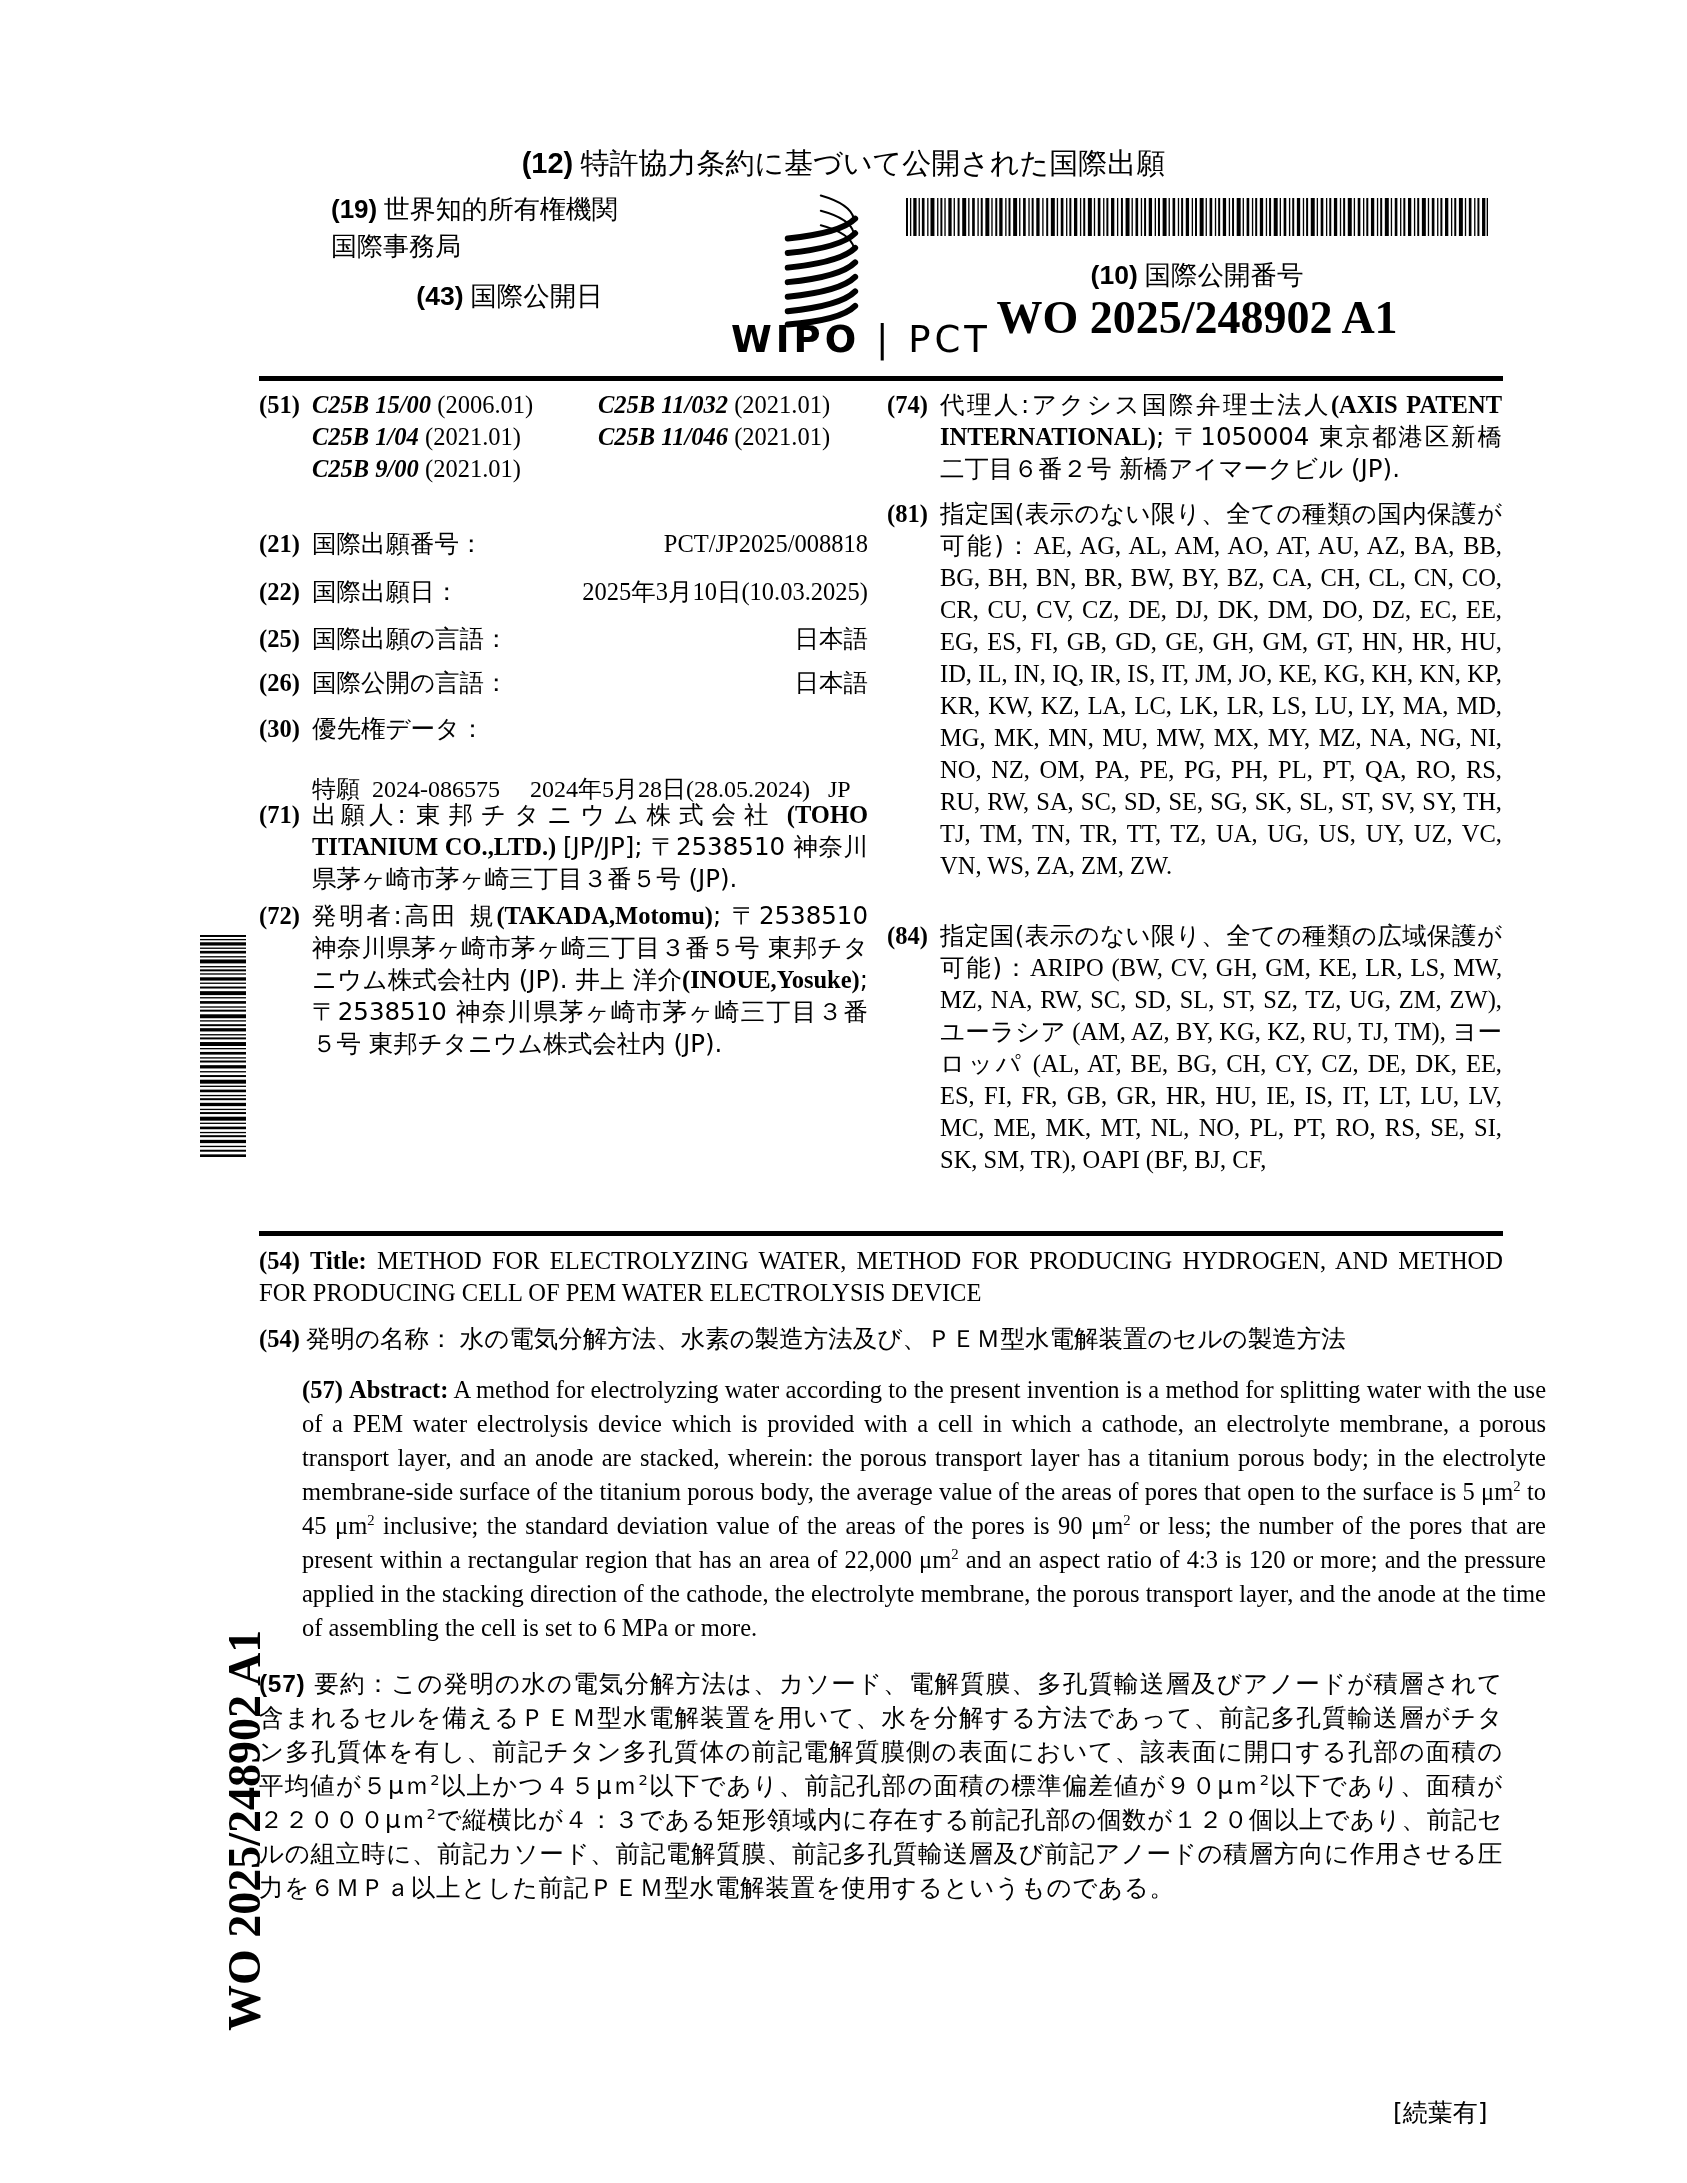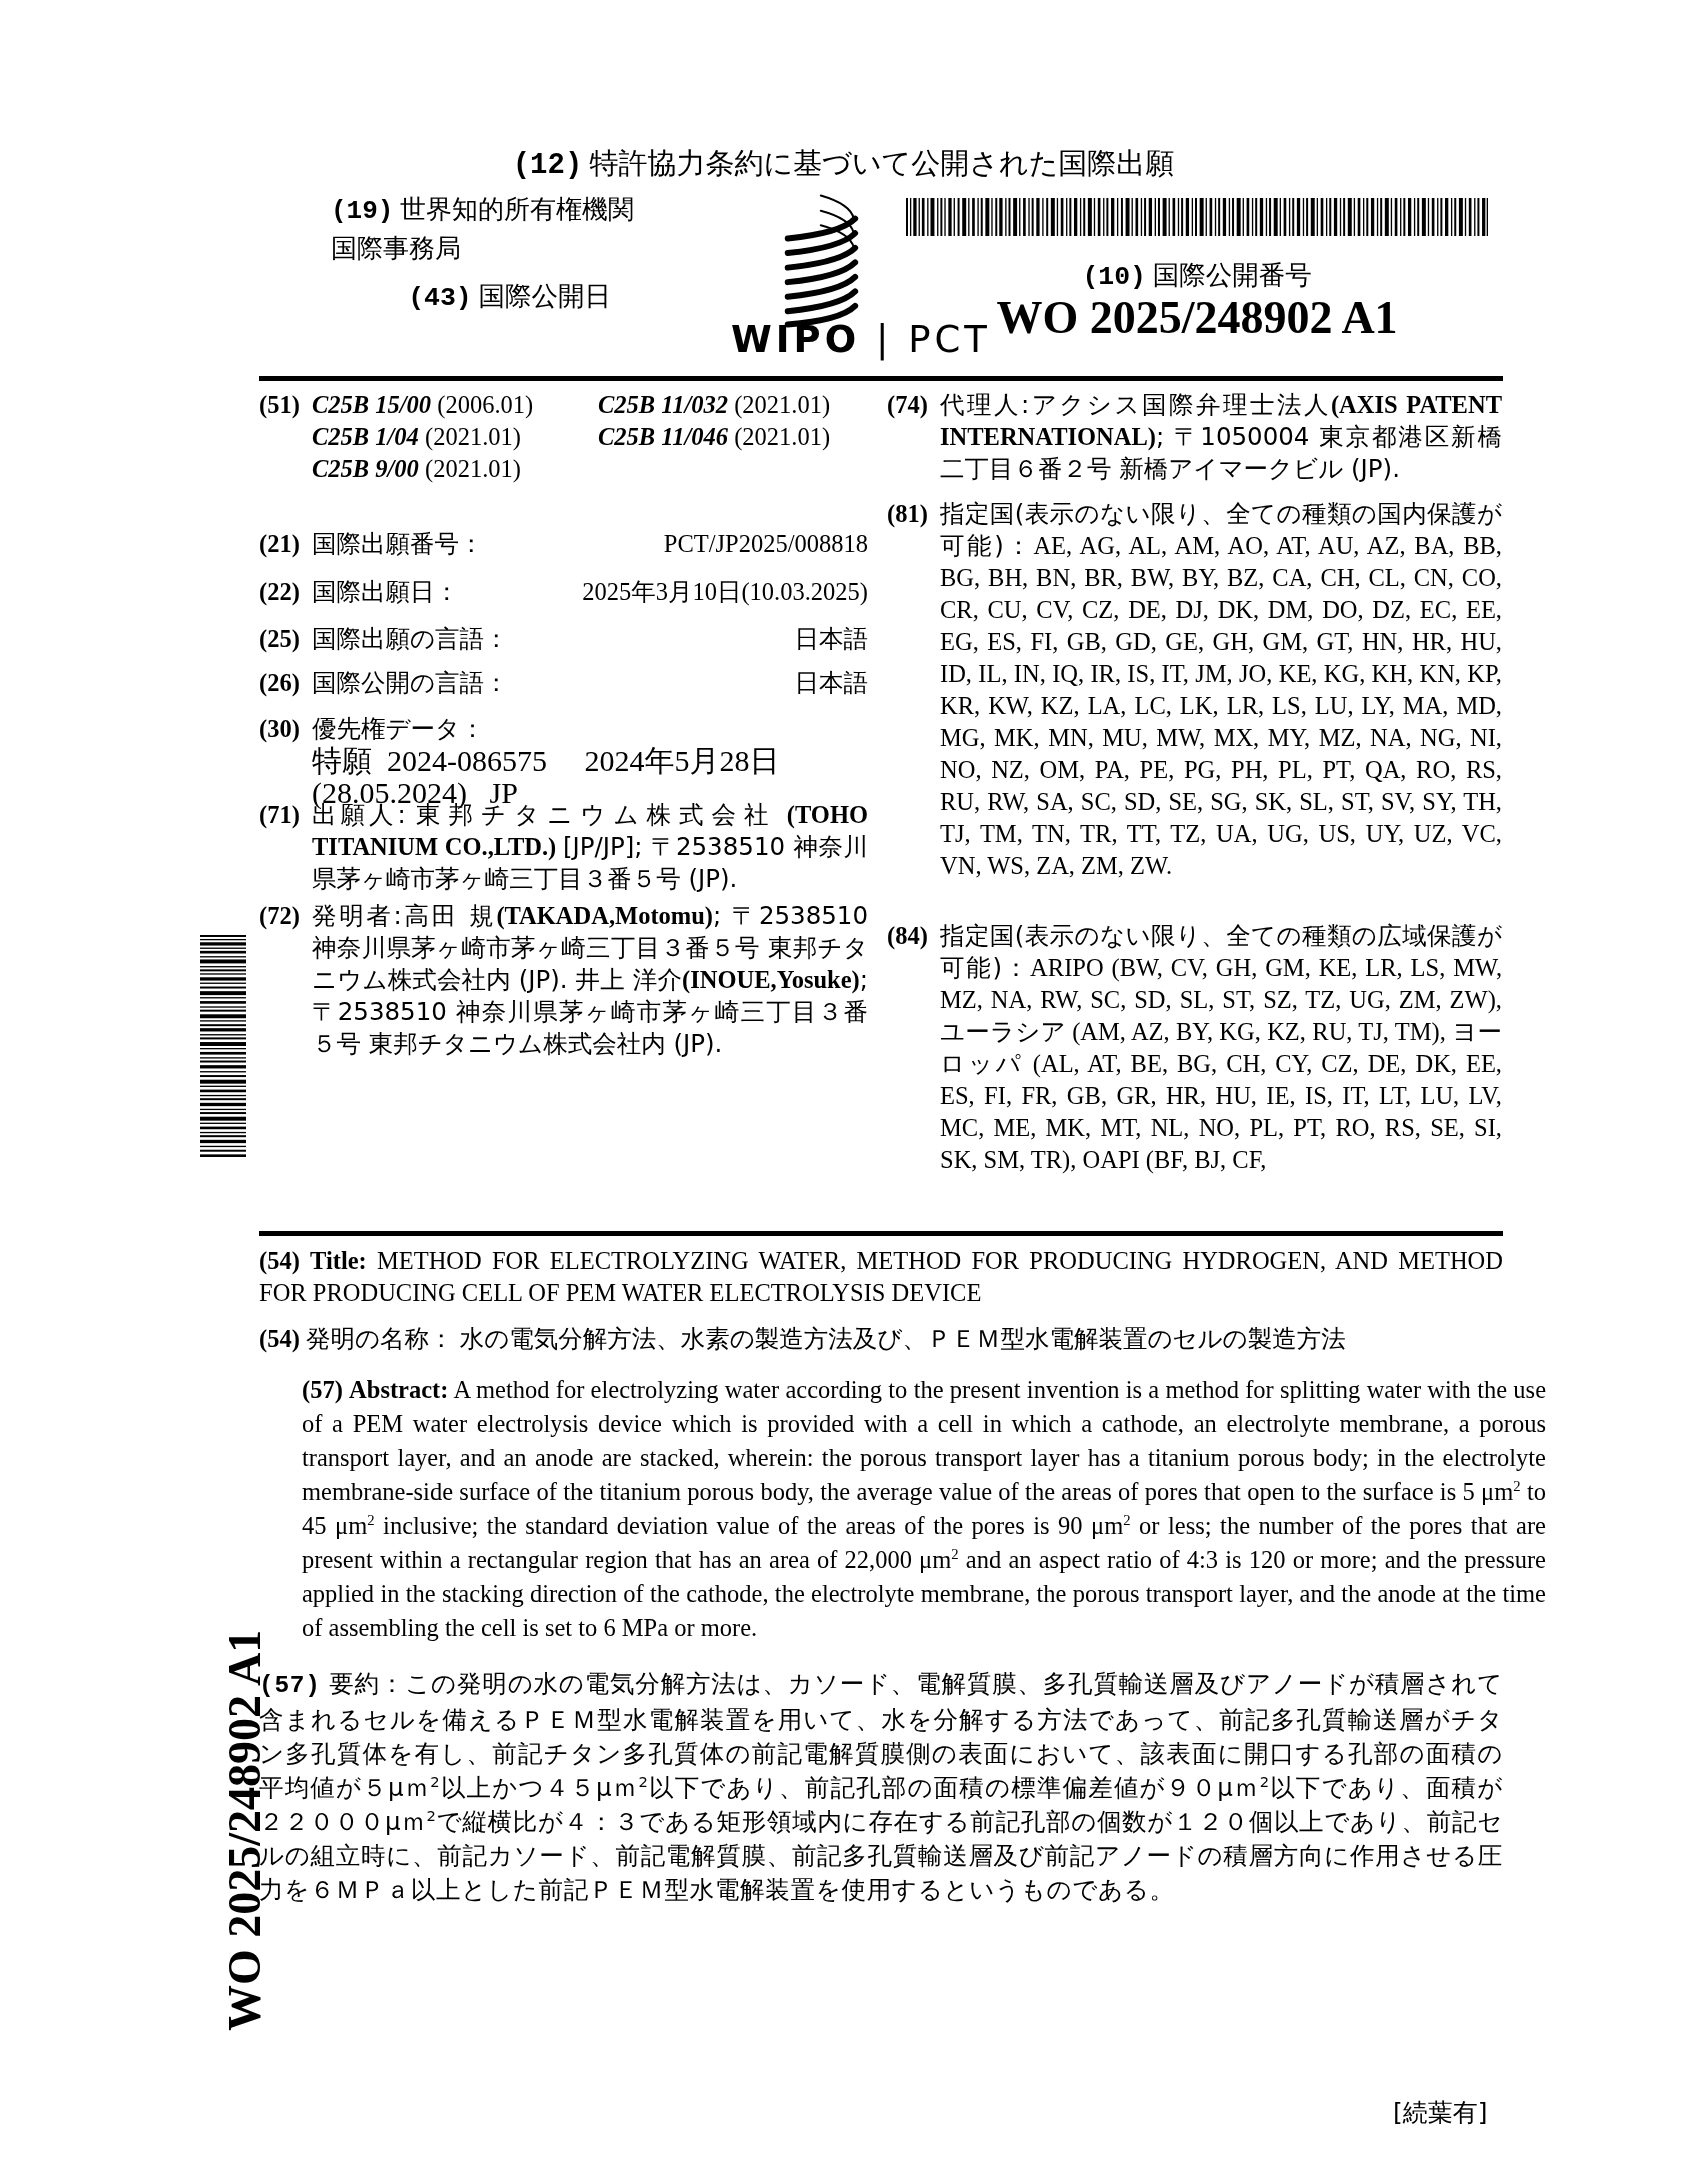--- a/index.html
+++ b/index.html
@@ -2,21 +2,21 @@
 <html style="font-size:10.6px"><head>
 <meta charset="utf-8">
 <style>
   html, body { margin: 0; padding: 0; background: #ffffff; }
   body {
     width: 1687px; height: 2183px; position: relative; overflow: hidden;
     font-family: "Liberation Serif", "DejaVu Serif", serif; color: #000;
   }
   .abs { position: absolute; }
   .jp { font-family: "DejaVu Sans", "Liberation Sans", sans-serif; }
-  .num { font-weight: bold; font-family: Liberation Mono, monospace; }
+  .num { font-weight: bold; font-family: Liberation Sans, sans-serif; }
 
   
   #hdr-type { left: 0; width: 1687px; top: 144px; text-align: center; font-size: 29px; }
   #hdr-org { left: 331px; width: 370px; top: 191px; text-align: left; font-size: 26px; line-height: 37px; }
   #hdr-pubdate { left: 311px; width: 397px; top: 277px; text-align: center; font-size: 26.5px; line-height: 38px; }
   #hdr-pubdate .date { font-weight: bold; font-size: 28px; }
   #wipo-logo { left: 715px; top: 192px; width: 238px; height: 179px; }
   #wipo-text { left: 731px; top: 318px; font-family: "DejaVu Sans", sans-serif; font-weight: bold; font-size: 37px; letter-spacing: 4px; }
   #wipo-text .pct { font-weight: normal; }
   #barcode-top { left: 906px; top: 198px; width: 582px; height: 38px; }
@@ -269,21 +269,21 @@
   <div class="body row-flex jp">
       <span>国際公開の言語：</span>
       <span>日本語</span>
     </div>
 </div>
 
 <div class="abs lcol bib" style="top:713px;">
   <span class="code">(30)</span>
   <div class="body">
     <div class="jp">優先権データ：</div>
-    <div style="font-size:30px;">
+    <div style="font-size:24px;margin-top:28px;">
       <span class="jp">特願</span>&nbsp;
       <span>2024-086575</span>&nbsp;&nbsp;&nbsp;&nbsp;
       <span>2024年5月28日(28.05.2024)</span>&nbsp;&nbsp;
       <span>JP</span>
     </div>
   </div>
 </div>
 
 <div class="abs lcol bib" style="top:799px;">
   <span class="code">(71)</span>

